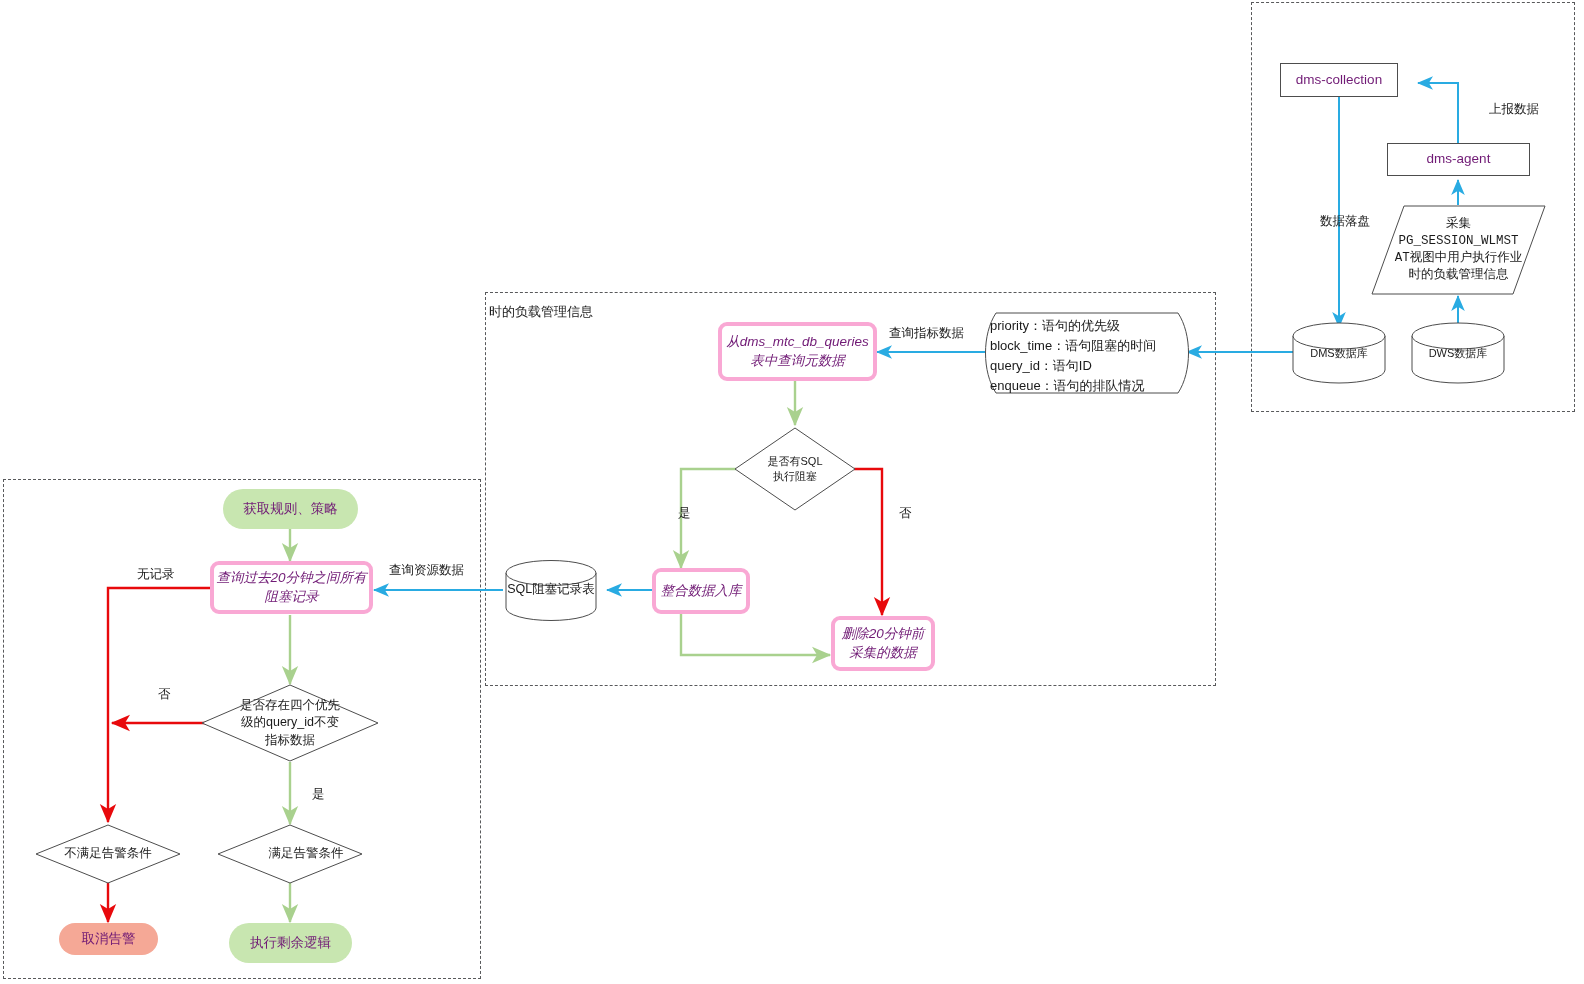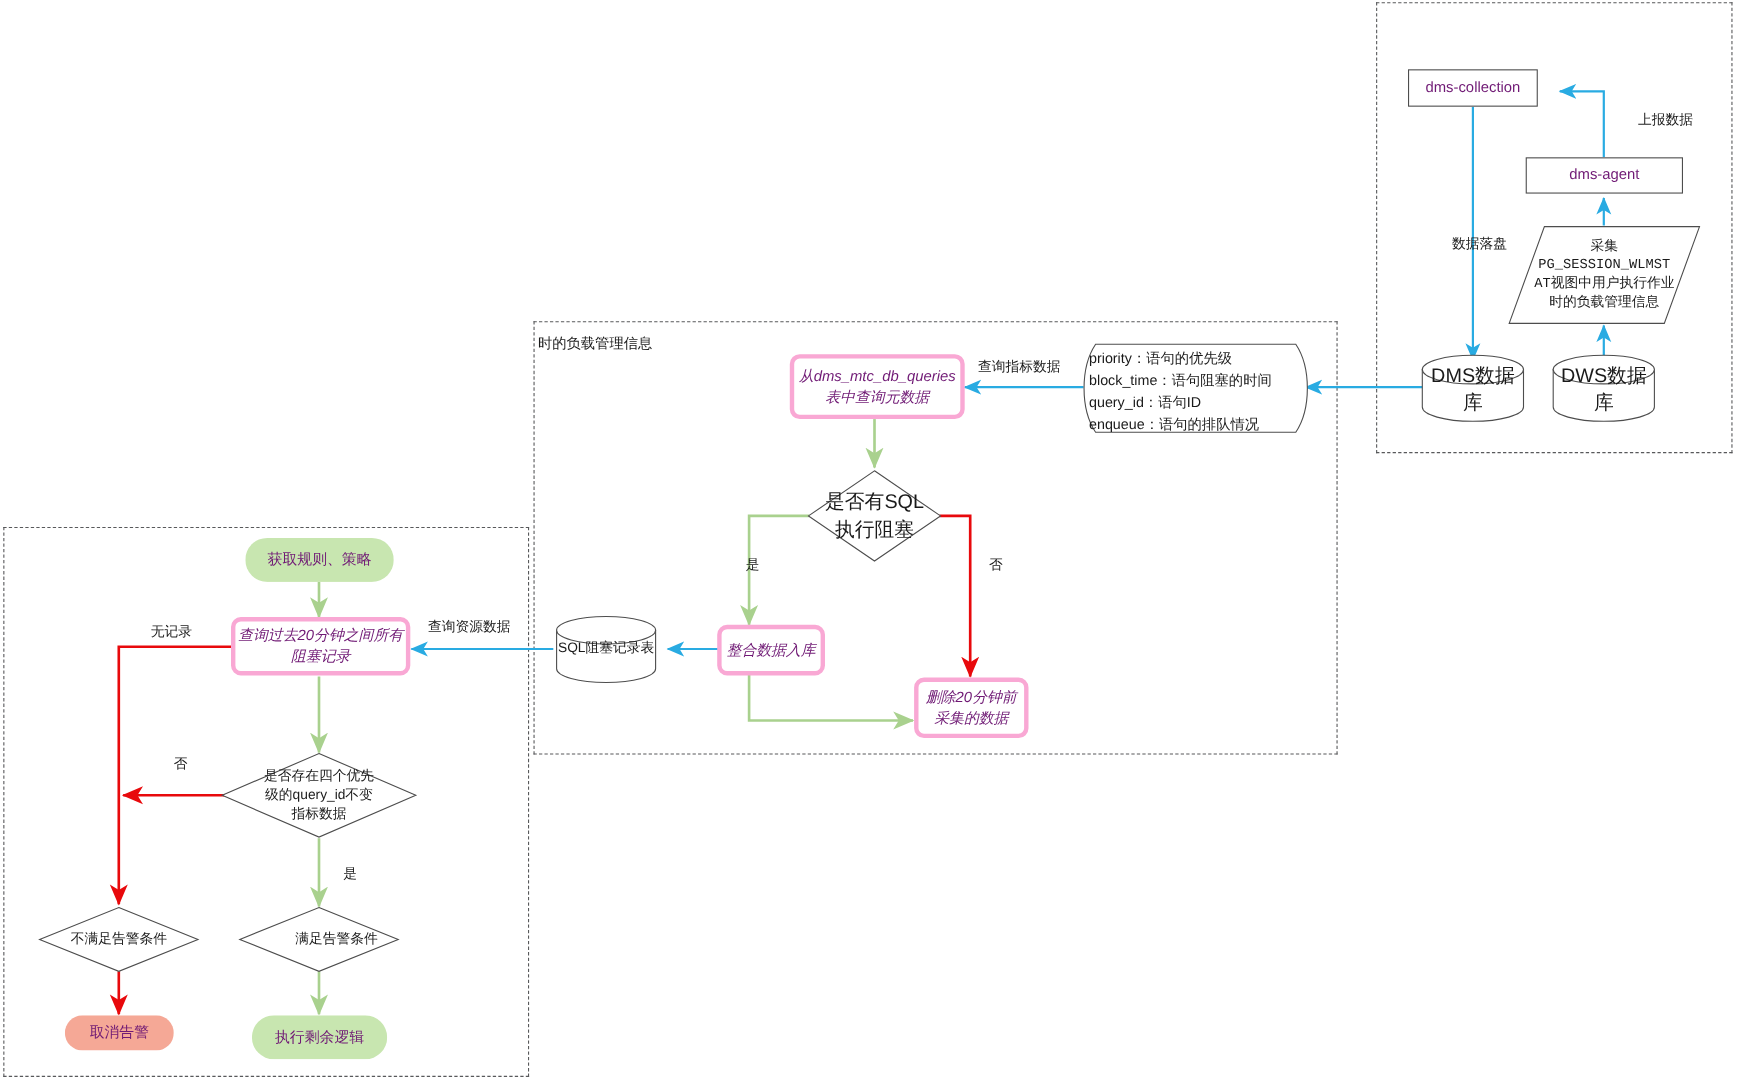--- a/index.html
+++ b/index.html
@@ -63,21 +63,21 @@
     border-radius: 999px;
     border: 1px solid transparent;
   }
   .node-text-overlay {
     position: absolute;
     z-index: 4;
     display: flex;
     align-items: center;
     justify-content: center;
     text-align: center;
-    font-size: 18px;
+    font-size: 11px;
     color: #1a1a1a;
     line-height: 1.38;
     pointer-events: none;
   }
   .edge-label {
     position: absolute;
     font-size: 12.5px;
     color: #1a1a1a;
     white-space: nowrap;
     z-index: 5;

